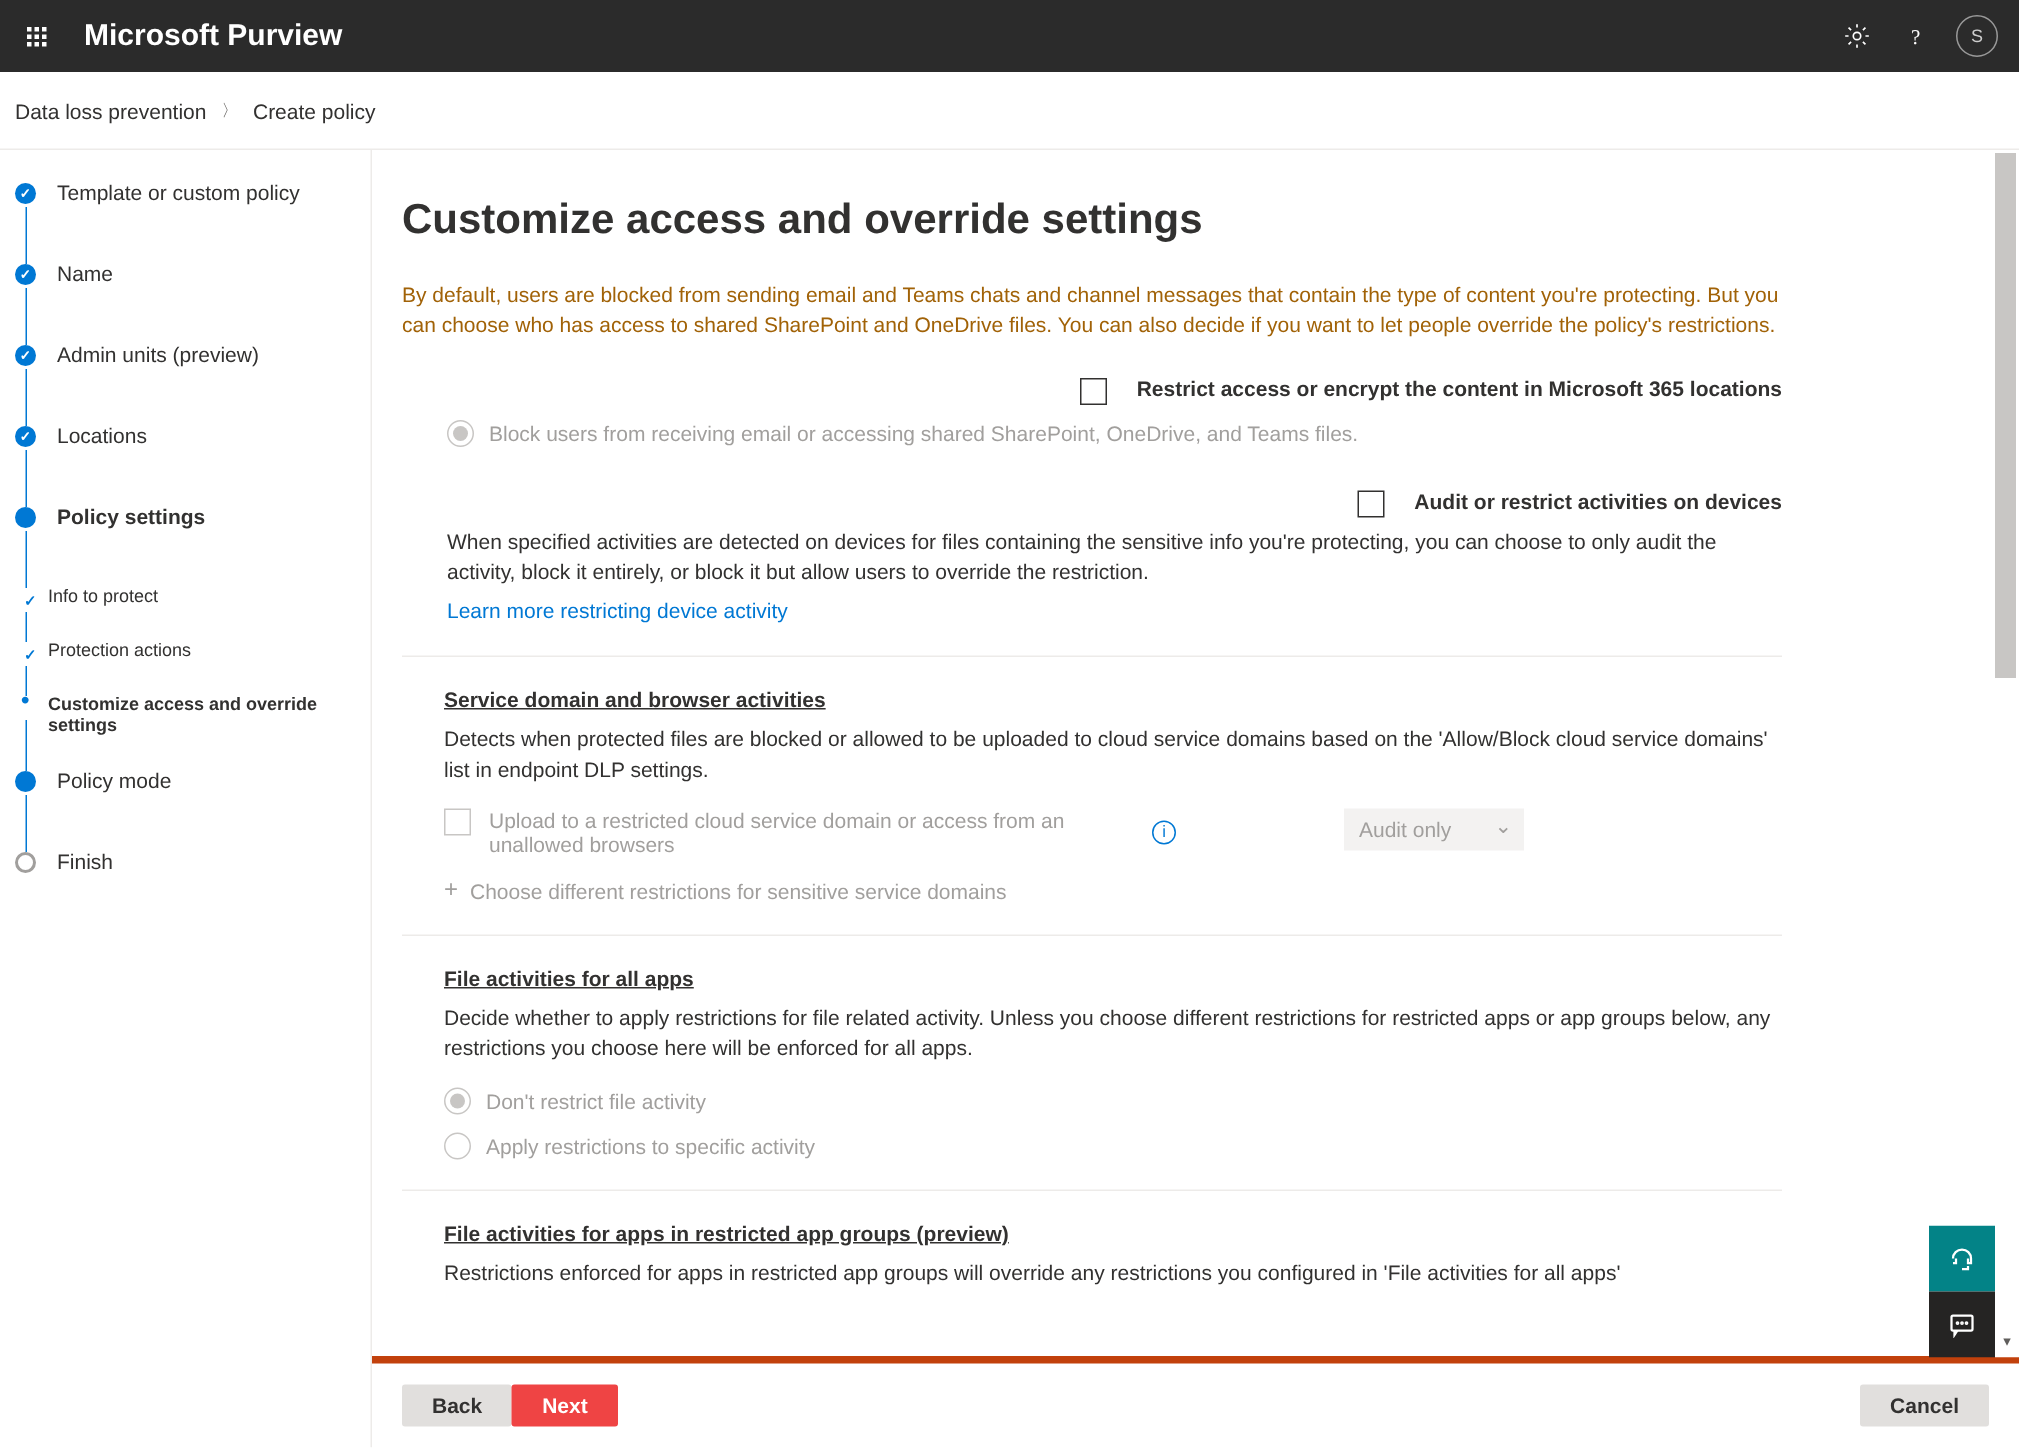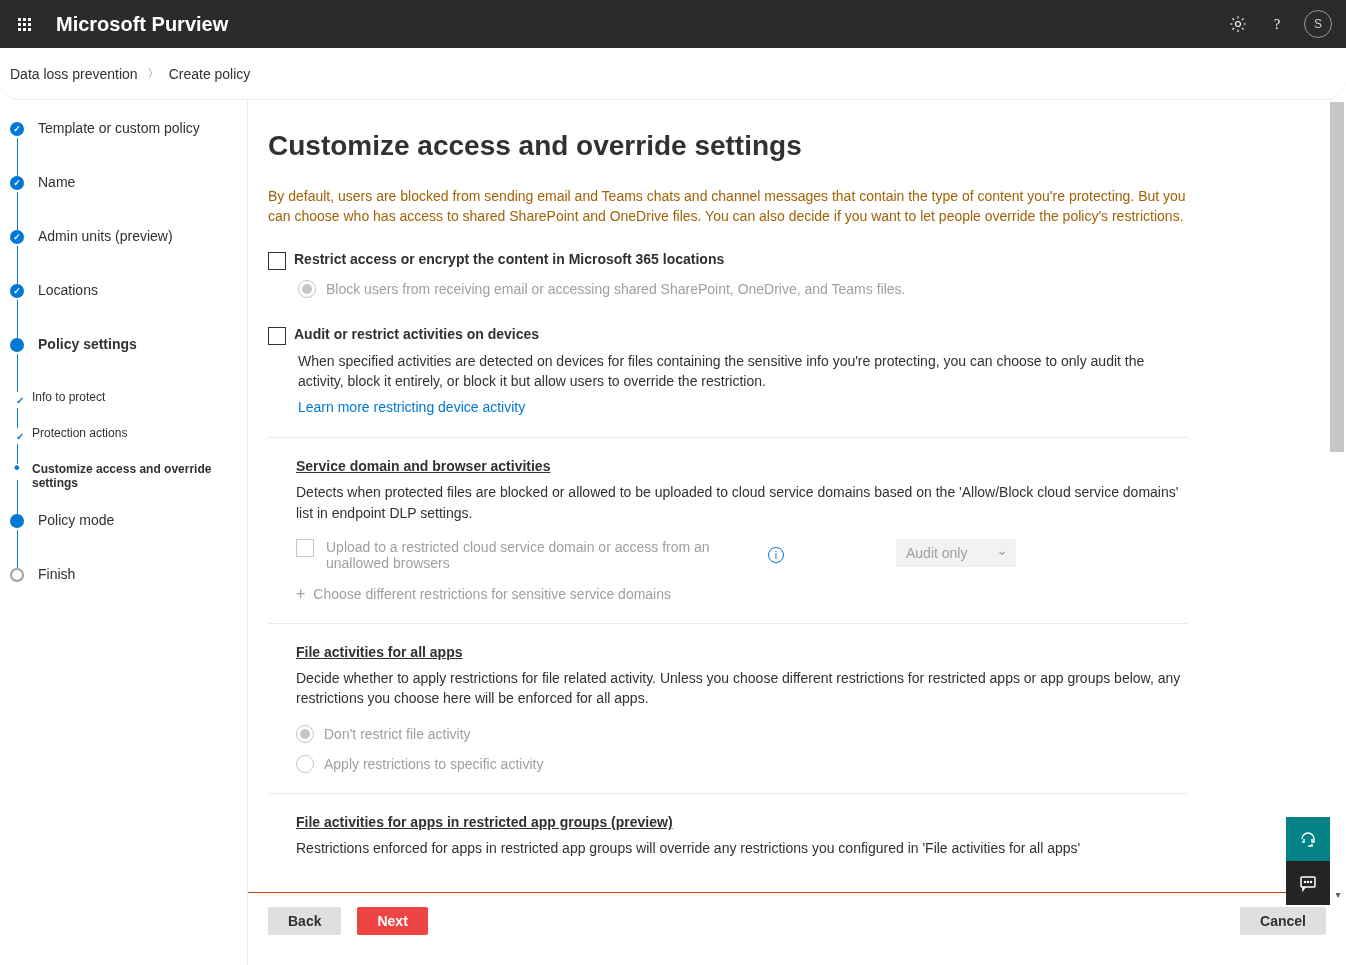--- a/index.html
+++ b/index.html
@@ -7,21 +7,21 @@
     
     .top-bar { background: #2b2b2b; height: 48px; display: flex; align-items: center; padding: 0 8px; color: #fff; }
     .waffle { width: 32px; height: 32px; display: flex; align-items: center; justify-content: center; cursor: pointer; }
     .waffle-grid { display: grid; grid-template-columns: repeat(3, 3px); grid-template-rows: repeat(3, 3px); gap: 2px; }
     .waffle-grid span { background: #fff; width: 3px; height: 3px; }
     .app-title { font-size: 20px; font-weight: 600; margin-left: 16px; }
     .top-spacer { flex: 1; }
     .top-icon { width: 40px; height: 40px; display: flex; align-items: center; justify-content: center; cursor: pointer; }
     .avatar-circle { width: 28px; height: 28px; border: 1px solid #999; border-radius: 50%; display: flex; align-items: center; justify-content: center; font-size: 12px; color: #ccc; }
     
-    .breadcrumb { height: 52px; display: flex; align-items: center; padding: 0 10px; font-size: 14px; border-bottom: 1px solid #edebe9; border-radius: 20px; }
+    .breadcrumb { height: 52px; display: flex; align-items: center; padding: 0 10px; font-size: 14px; border-bottom: 1px solid #edebe9; }
     .breadcrumb a { color: #323130; text-decoration: none; }
     .breadcrumb .chev { margin: 0 10px; color: #605e5c; font-size: 11px; }
     .breadcrumb .current { color: #323130; }
     
     .workspace { display: flex; height: calc(100vh - 48px - 52px); }
     
     .wizard-nav { width: 248px; border-right: 1px solid #edebe9; padding: 20px 0 0 10px; overflow-y: auto; flex-shrink: 0; }
     .step { display: flex; align-items: flex-start; position: relative; padding-bottom: 38px; }
     .step:last-child { padding-bottom: 0; }
     .step-line { position: absolute; left: 7px; top: 18px; bottom: -2px; width: 1px; background: #0078d4; }
@@ -40,21 +40,21 @@
     .step.active-main .step-label { font-weight: 600; }
     .step.sub .step-label { font-size: 12px; margin-left: 11px; color: #323130; }
     .step.sub.current-sub .step-label { font-weight: 600; font-size: 12px; }
     
     .content-wrap { flex: 1; overflow-y: auto; position: relative; }
     .content { padding: 30px 60px 100px 20px; max-width: 1000px; }
     .content h1 { font-size: 28px; font-weight: 600; margin-bottom: 24px; }
     .content .intro { color: #a16207; margin-bottom: 24px; line-height: 1.45; }
     
     .opt-block { margin-bottom: 16px; }
-    .opt-row { display: flex; align-items: flex-start; gap: 8px; }
+    .opt-row { display: flex; align-items: flex-start; gap: 20px; justify-content: flex-end; }
     .chk { width: 18px; height: 18px; border: 1px solid #323130; flex-shrink: 0; margin-top: 1px; cursor:pointer; }
     .opt-label { font-weight: 600; }
     .opt-sub { margin-left: 30px; margin-top: 10px; display:flex; align-items:center; gap:10px; color:#a19f9d; }
     .radio-dis { width: 18px; height: 18px; border: 1px solid #c8c6c4; border-radius: 50%; display:flex; align-items:center; justify-content:center; flex-shrink:0; }
     .radio-dis .inner { width: 10px; height: 10px; background: #c8c6c4; border-radius: 50%; }
     .opt-desc { margin-left: 30px; margin-top: 6px; color: #323130; line-height: 1.45; }
     .link { color: #0078d4; text-decoration: none; cursor: pointer; }
     
     .divider { border: none; border-top: 1px solid #edebe9; margin: 20px 0; }
     
@@ -65,21 +65,21 @@
     .sub-opt-text { color: #a19f9d; max-width: 400px; }
     .info-ico { color: #0078d4; font-size: 14px; margin-left: 30px; align-self:center; border:1px solid #0078d4; border-radius:50%; width:16px; height:16px; display:inline-flex; align-items:center; justify-content:center; font-size:11px; }
     .dropdown-dis { background: #f3f2f1; color: #a19f9d; padding: 6px 26px 6px 10px; min-width: 120px; margin-left: 100px; position:relative; }
     .dropdown-dis::after { content:"⌄"; position:absolute; right:8px; top:3px; }
     .add-link { margin-left: 28px; color: #a19f9d; display:flex; align-items:center; gap:8px; }
     .plus { font-size: 16px; }
     
     .radio-opt { margin-left: 28px; display:flex; align-items:center; gap:10px; color:#a19f9d; margin-bottom:12px; }
     .radio-empty { width:18px; height:18px; border:1px solid #c8c6c4; border-radius:50%; }
     
-    .footer { position: fixed; bottom: 16px; left: 248px; right: 0; background: #fff; border-top: 1px solid #c2410c; padding: 14px 20px; display: flex; gap: 16px; }
+    .footer { position: fixed; bottom: 0; left: 248px; right: 0; background: #fff; border-top: 5px solid #c2410c; padding: 14px 20px; display: flex; }
     .btn { padding: 6px 20px; border: none; border-radius: 2px; font-size: 14px; cursor: pointer; font-family: inherit; }
     .btn-default { background: #e1dfdd; color: #323130; font-weight: 600; }
     .btn-primary { background: #ef4444; color: #fff; font-weight: 600; }
     .footer-spacer { flex: 1; }
     
     .float-actions { position: fixed; right: 0; bottom: 60px; display:flex; flex-direction:column; }
     .float-btn { width: 44px; height: 44px; display:flex; align-items:center; justify-content:center; color:#fff; cursor:pointer; }
     .float-teal { background:#038387; }
     .float-dark { background:#252423; }
     .float-caret { width: 16px; height: 22px; background:#fff; color:#605e5c; align-self:flex-end; display:flex; align-items:center; justify-content:center; font-size:10px; }

